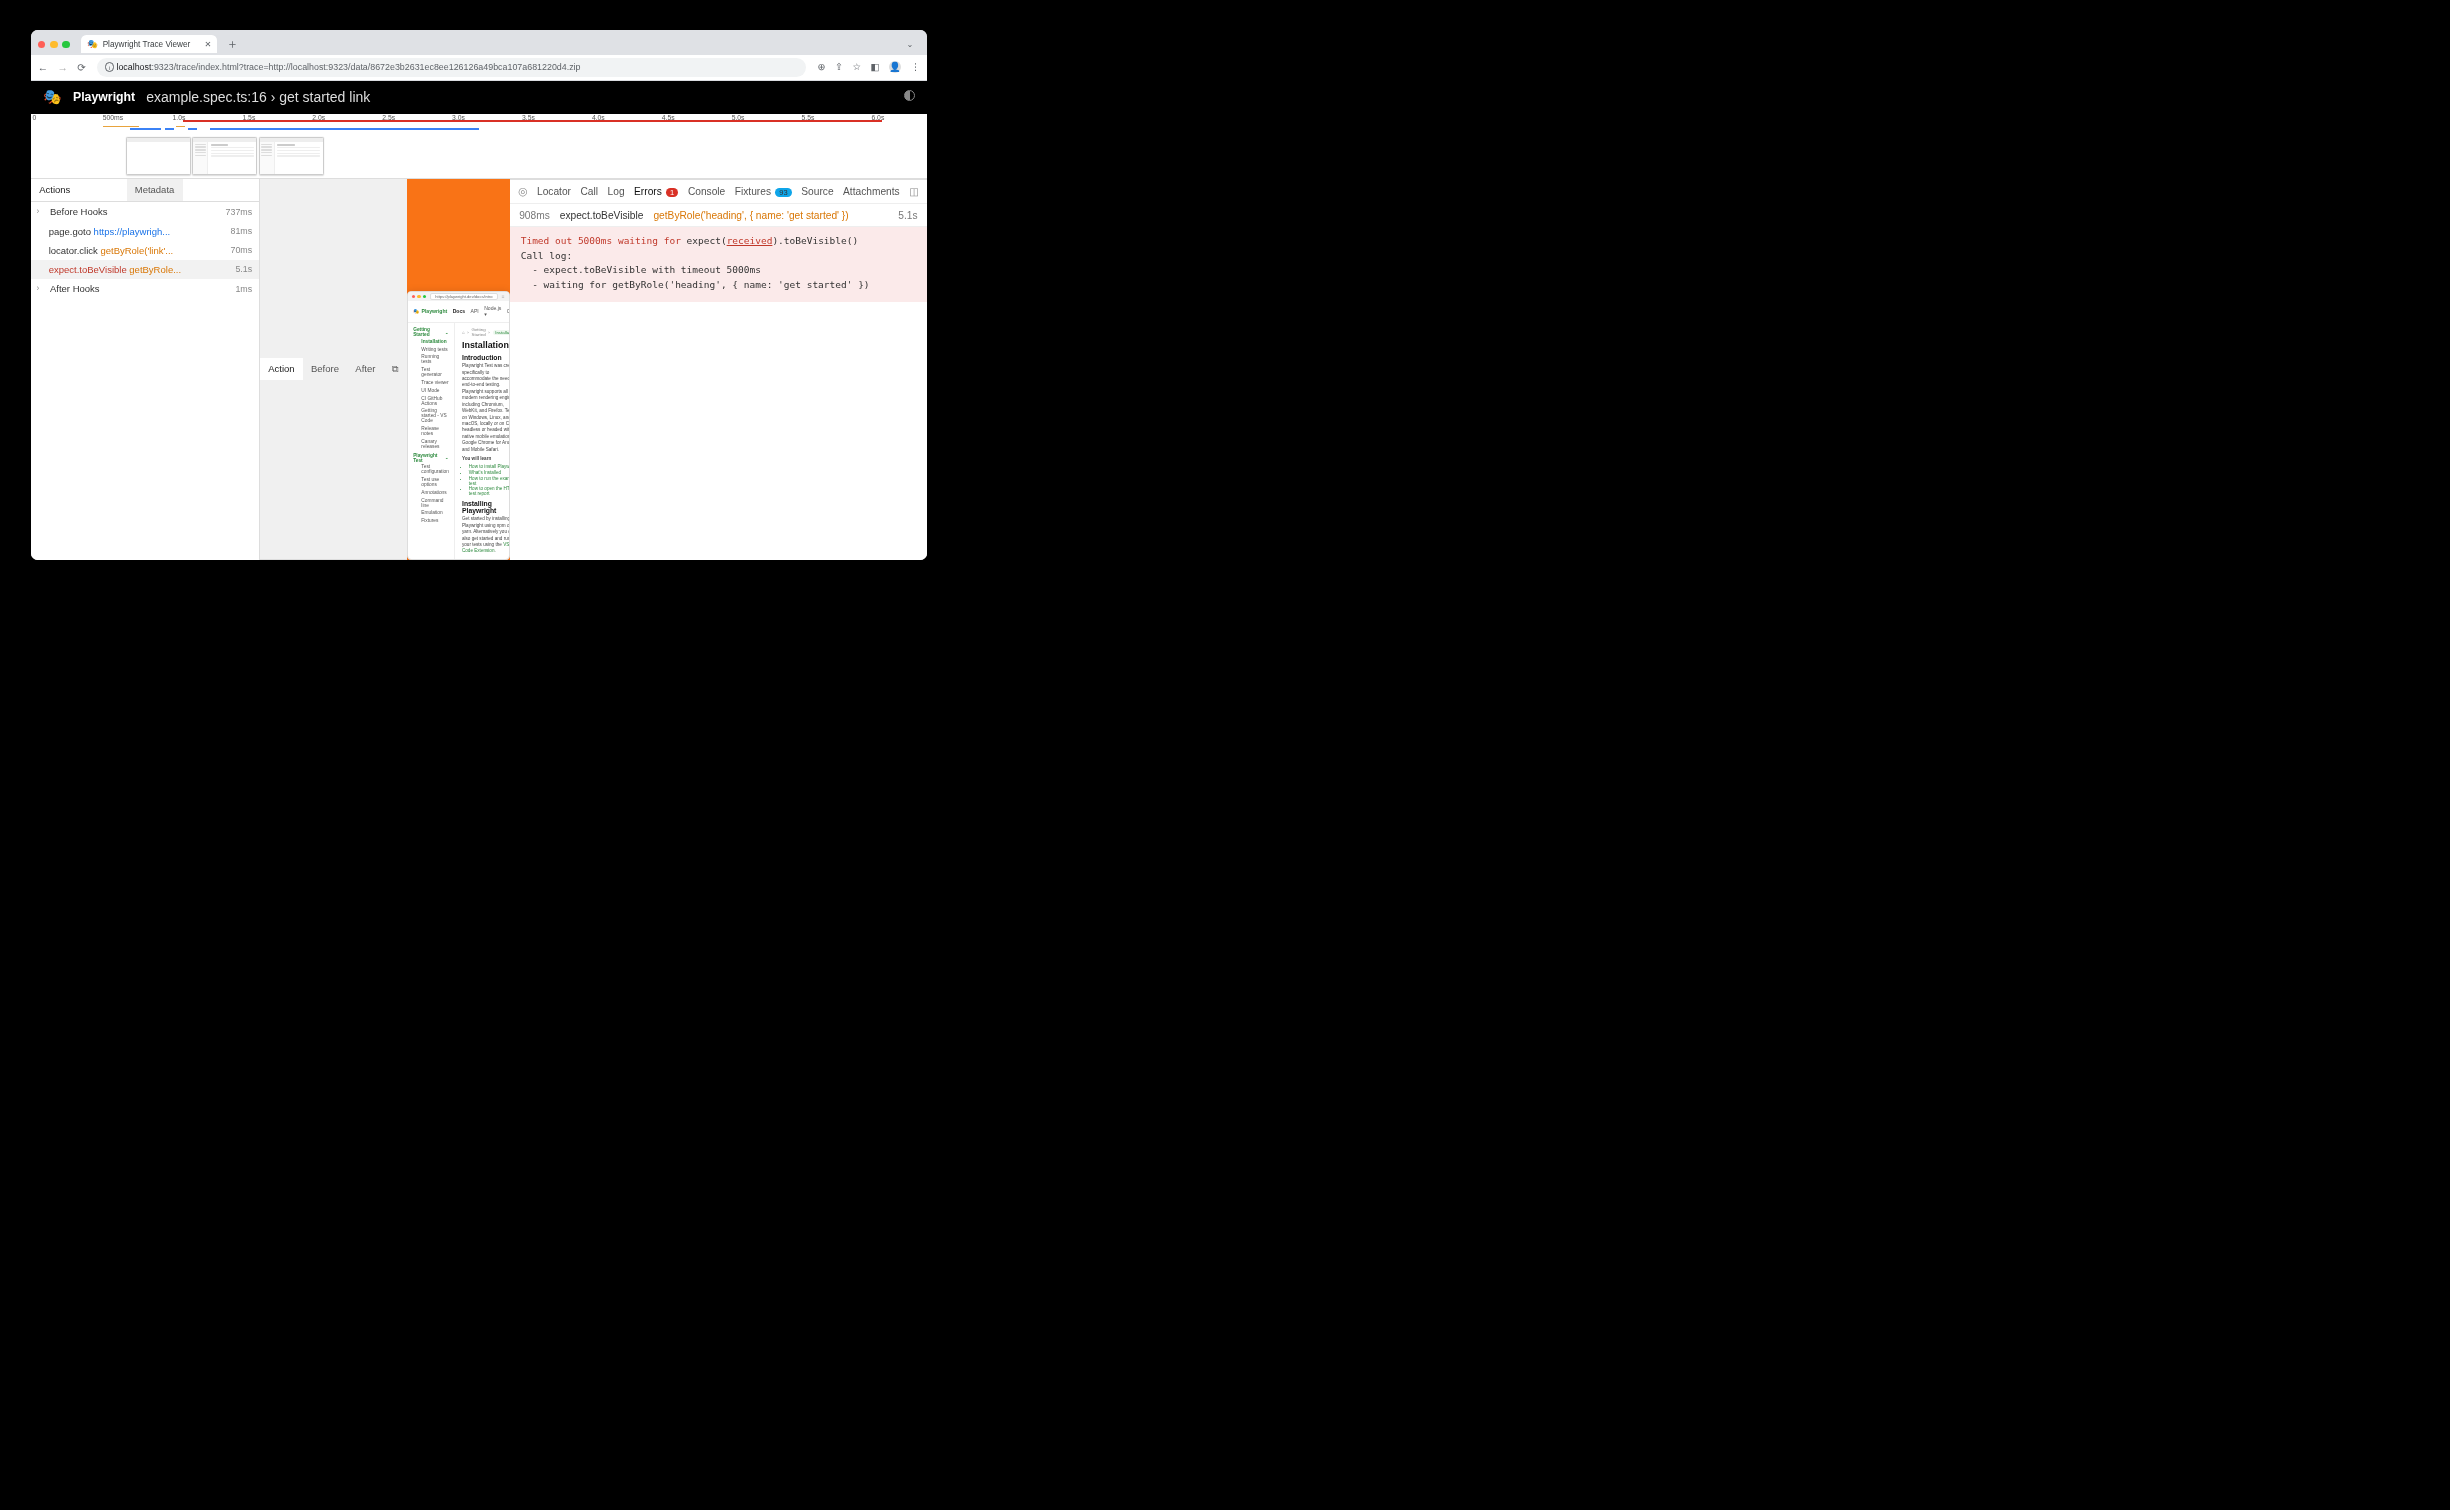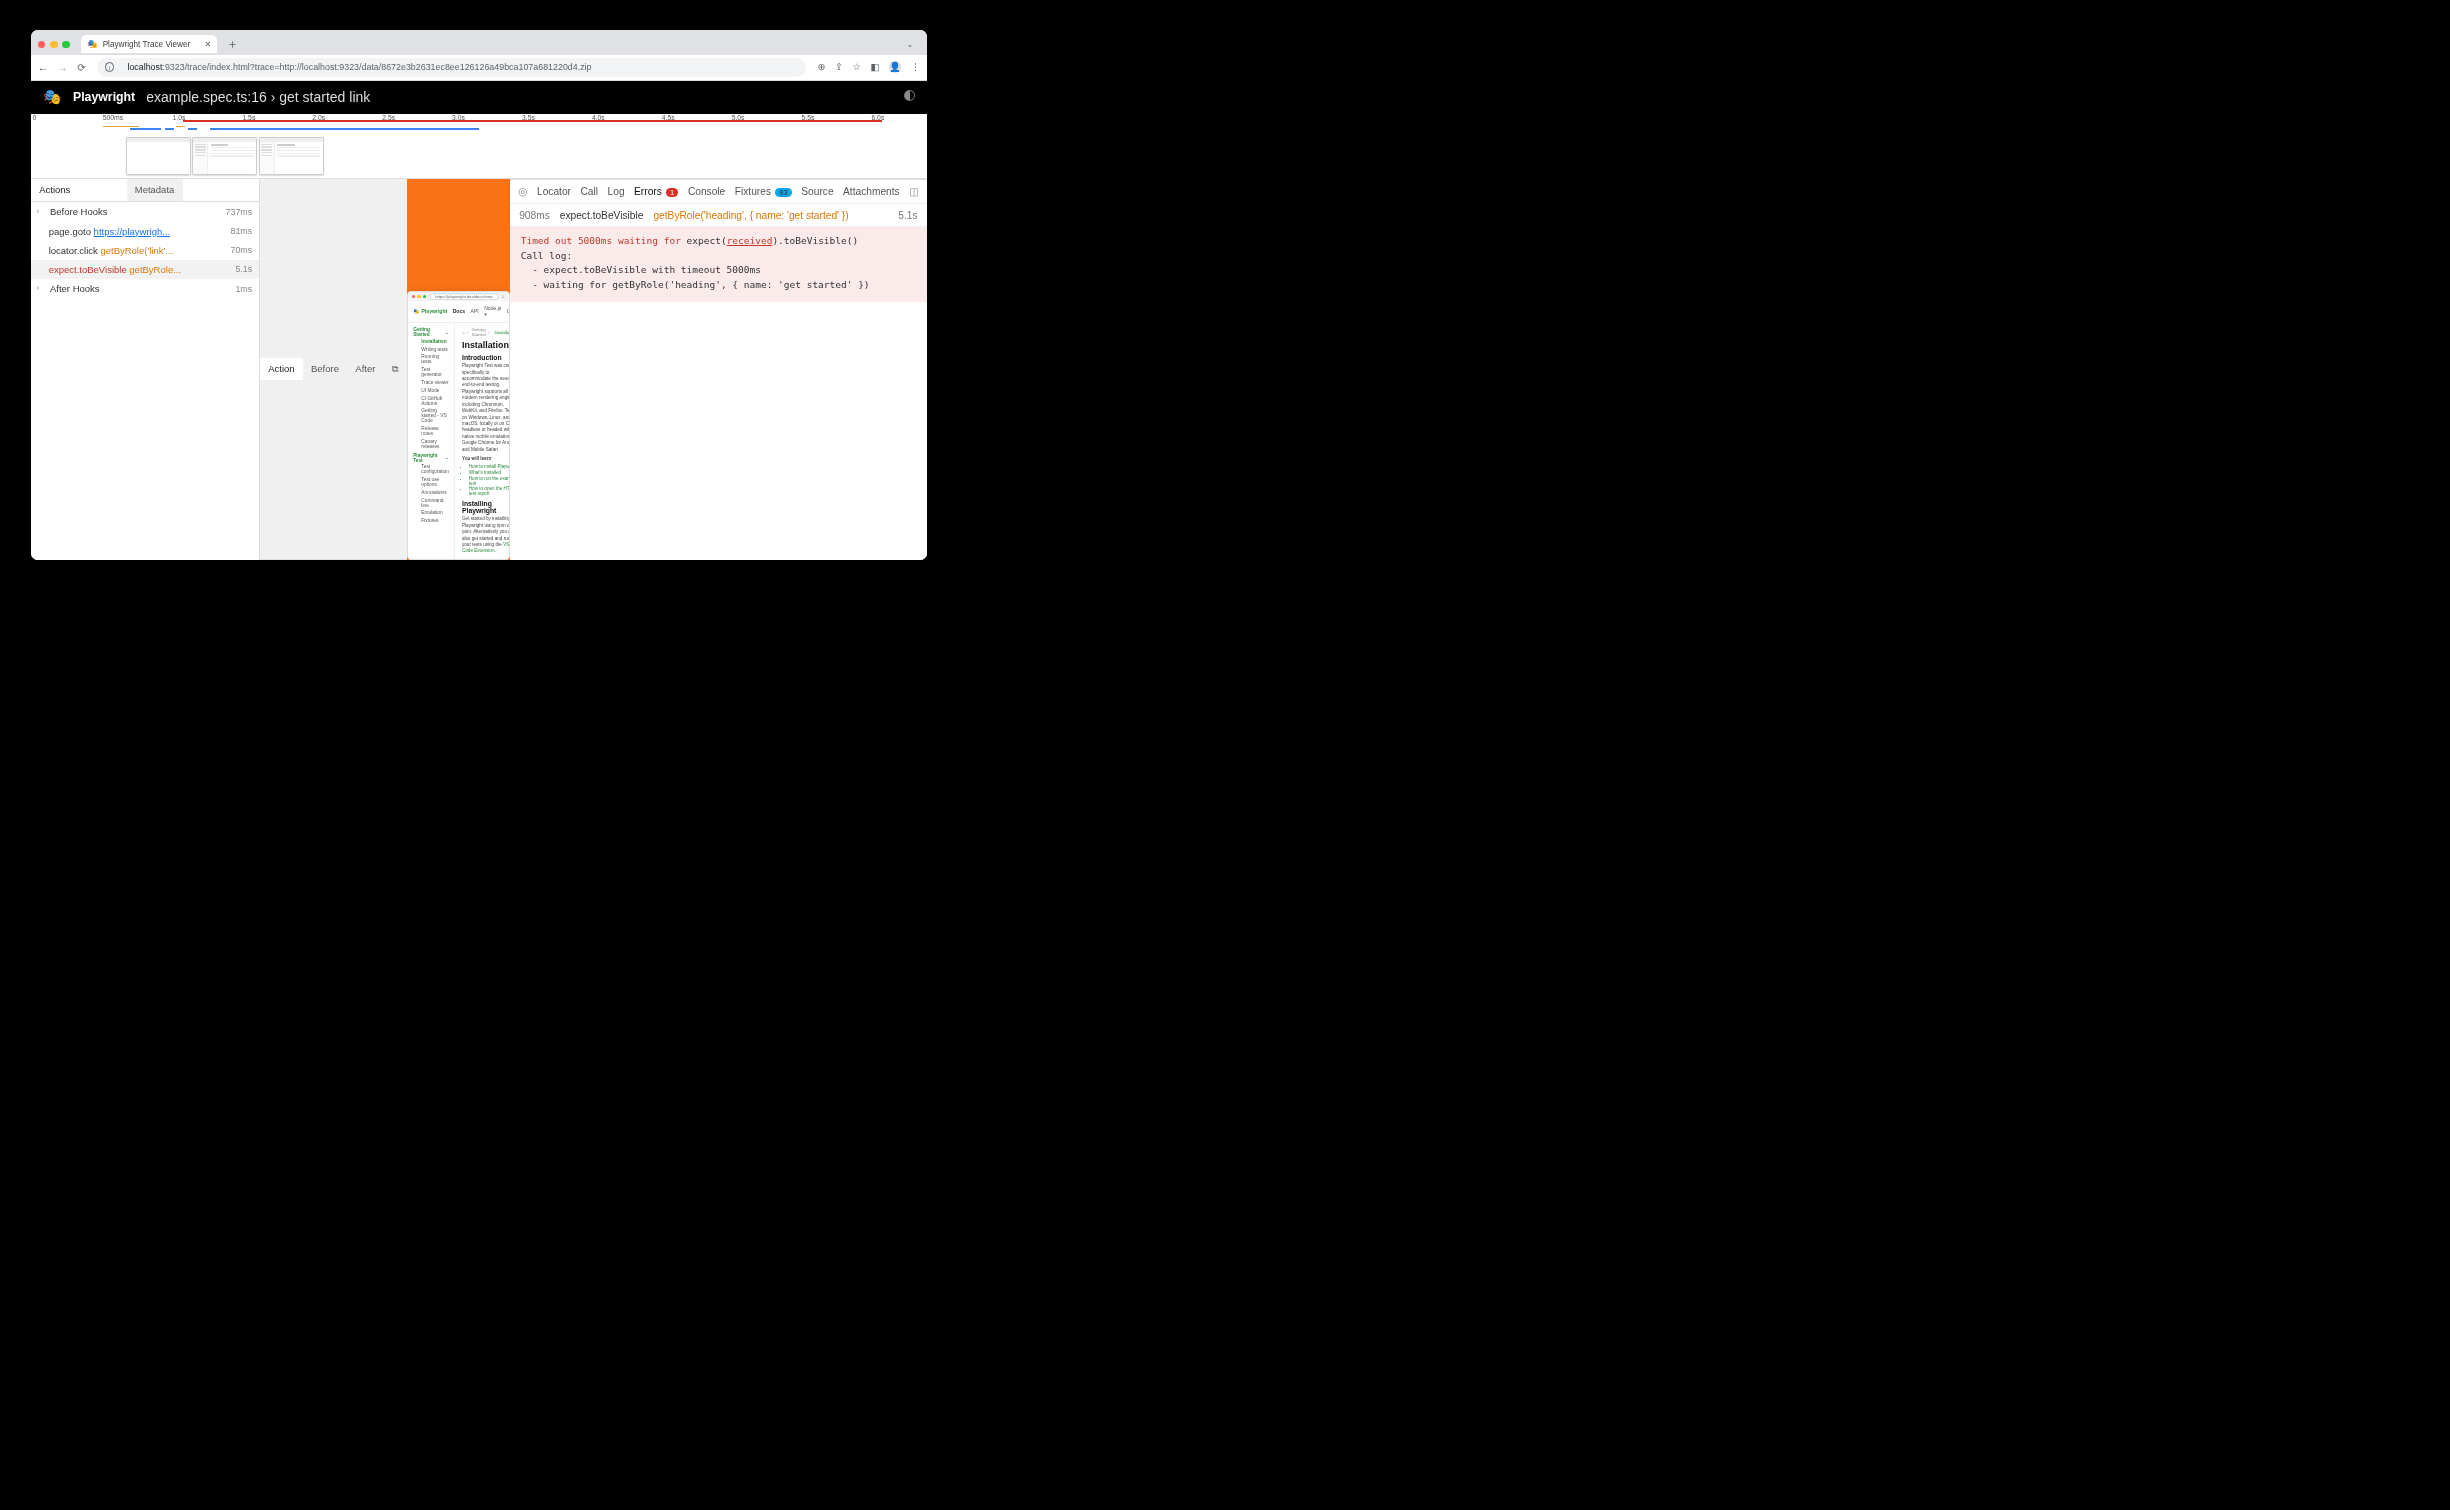--- a/index.html
+++ b/index.html
@@ -11,21 +11,21 @@
   .dot { width: 7.5px; height: 7.5px; border-radius: 50%; }
   .dot.red { background: #ff5f57; } .dot.yellow { background: #febc2e; } .dot.green { background: #28c840; }
   .tab { background: #fff; border-radius: 5.4px 5.4px 0 0; padding: 4.1px 20.4px 4.1px 6.8px; display: flex; align-items: center; gap: 4.1px; font-size: 8.2px; color: #3c4043; position: relative; min-width: 136px; }
   .tab .favicon { color: #2d8a3e; font-size: 8.9px; }
   .tab .close { position: absolute; right: 5.4px; color: #5f6368; }
   .newtab { color: #5f6368; font-size: 12.3px; padding: 0 4.1px; }
   .chrome-caret { margin-left: auto; color: #5f6368; font-size: 8.2px; padding-right: 6.8px; }
   .addrbar { background: #fff; display: flex; align-items: center; height: 26px; padding: 0 6.8px; gap: 11px; border-bottom: 0.7px solid #dadce0; }
   .nav-icons { display: flex; gap: 9.5px; color: #5f6368; font-size: 10.2px; }
   .nav-icons span.disabled { color: #b0b0b0; }
-  .omnibox { flex: 1; background: #f1f3f4; border-radius: 13.6px; height: 19px; display: flex; align-items: center; padding: 0 8.2px; font-size: 8.9px; color: #5f6368; gap: 13px; }
+  .omnibox { flex: 1; background: #f1f3f4; border-radius: 13.6px; height: 19px; display: flex; align-items: center; padding: 0 8.2px; font-size: 8.9px; color: #5f6368; gap: 2px; }
   .omnibox .host { color: #202124; }
   .right-icons { display: flex; gap: 9.5px; color: #5f6368; font-size: 9.5px; align-items: center; }
   .info-icon { border: 0.8px solid #5f6368; border-radius: 50%; width: 9.5px; height: 9.5px; display:inline-flex; align-items:center; justify-content:center; font-size:6.1px; }
 
   .app-header { background: #000; color: #fff; display: flex; align-items: center; height: 33px; padding: 0 12.3px; gap: 11px; }
   .pw-logo { font-size: 15px; }
   .pw-title { font-weight: 600; font-size: 12.3px; }
   .pw-sub { font-size: 14px; color: #ddd; }
   .header-right { margin-left: auto; color: #aaa; font-size: 12.3px; }
 
@@ -54,21 +54,21 @@
   .pane-tab { padding: 5.4px 8.2px; color: #555; }
   .pane-tab.active { background: #fff; color: #222; border-bottom: 1.4px solid transparent; position:relative; }
   .pane-tabs .pane-tab:not(.active){ background:#f0f0f0; }
   .actions-list { font-size: 9.5px; color: #333; }
   .action-row { display: flex; align-items: center; padding: 4.1px 6.8px 4.1px 5.4px; gap: 5.4px; }
   .action-row .chev { color: #888; width: 8.2px; font-size: 8.2px; }
   .action-row .label { flex: 1; white-space: nowrap; overflow: hidden; text-overflow: ellipsis; }
   .action-row .dur { color: #888; font-variant-numeric: tabular-nums; font-size: 8.9px; }
   .action-row.indent { padding-left: 17.7px; }
   .action-row.selected { background: #f2f2f2; }
-  .link-blue { color: #1a73e8; text-decoration: underline; }
+  .link-blue { color: #1a73e8; }
   .call-orange { color: #d97706; }
   .call-red { color: #c0392b; }
 
   .right-pane { flex: 1; display: flex; flex-direction: row; overflow: hidden; }
   .snapshot-tabs { display: flex; border-bottom: 0.7px solid #ddd; font-size: 9.5px; align-items: center; background: #f0f0f0; }
   .snapshot-tab { padding: 5.4px 8.2px; color: #555; }
   .snapshot-tab.active { background: #fff; color: #222; }
   .popout { margin-left: auto; padding: 5.4px 8.2px; color: #666; }
   .snapshot-area { flex: 1; background: #f97316; display: flex; align-items: flex-end; justify-content: center; overflow: hidden; }
 

